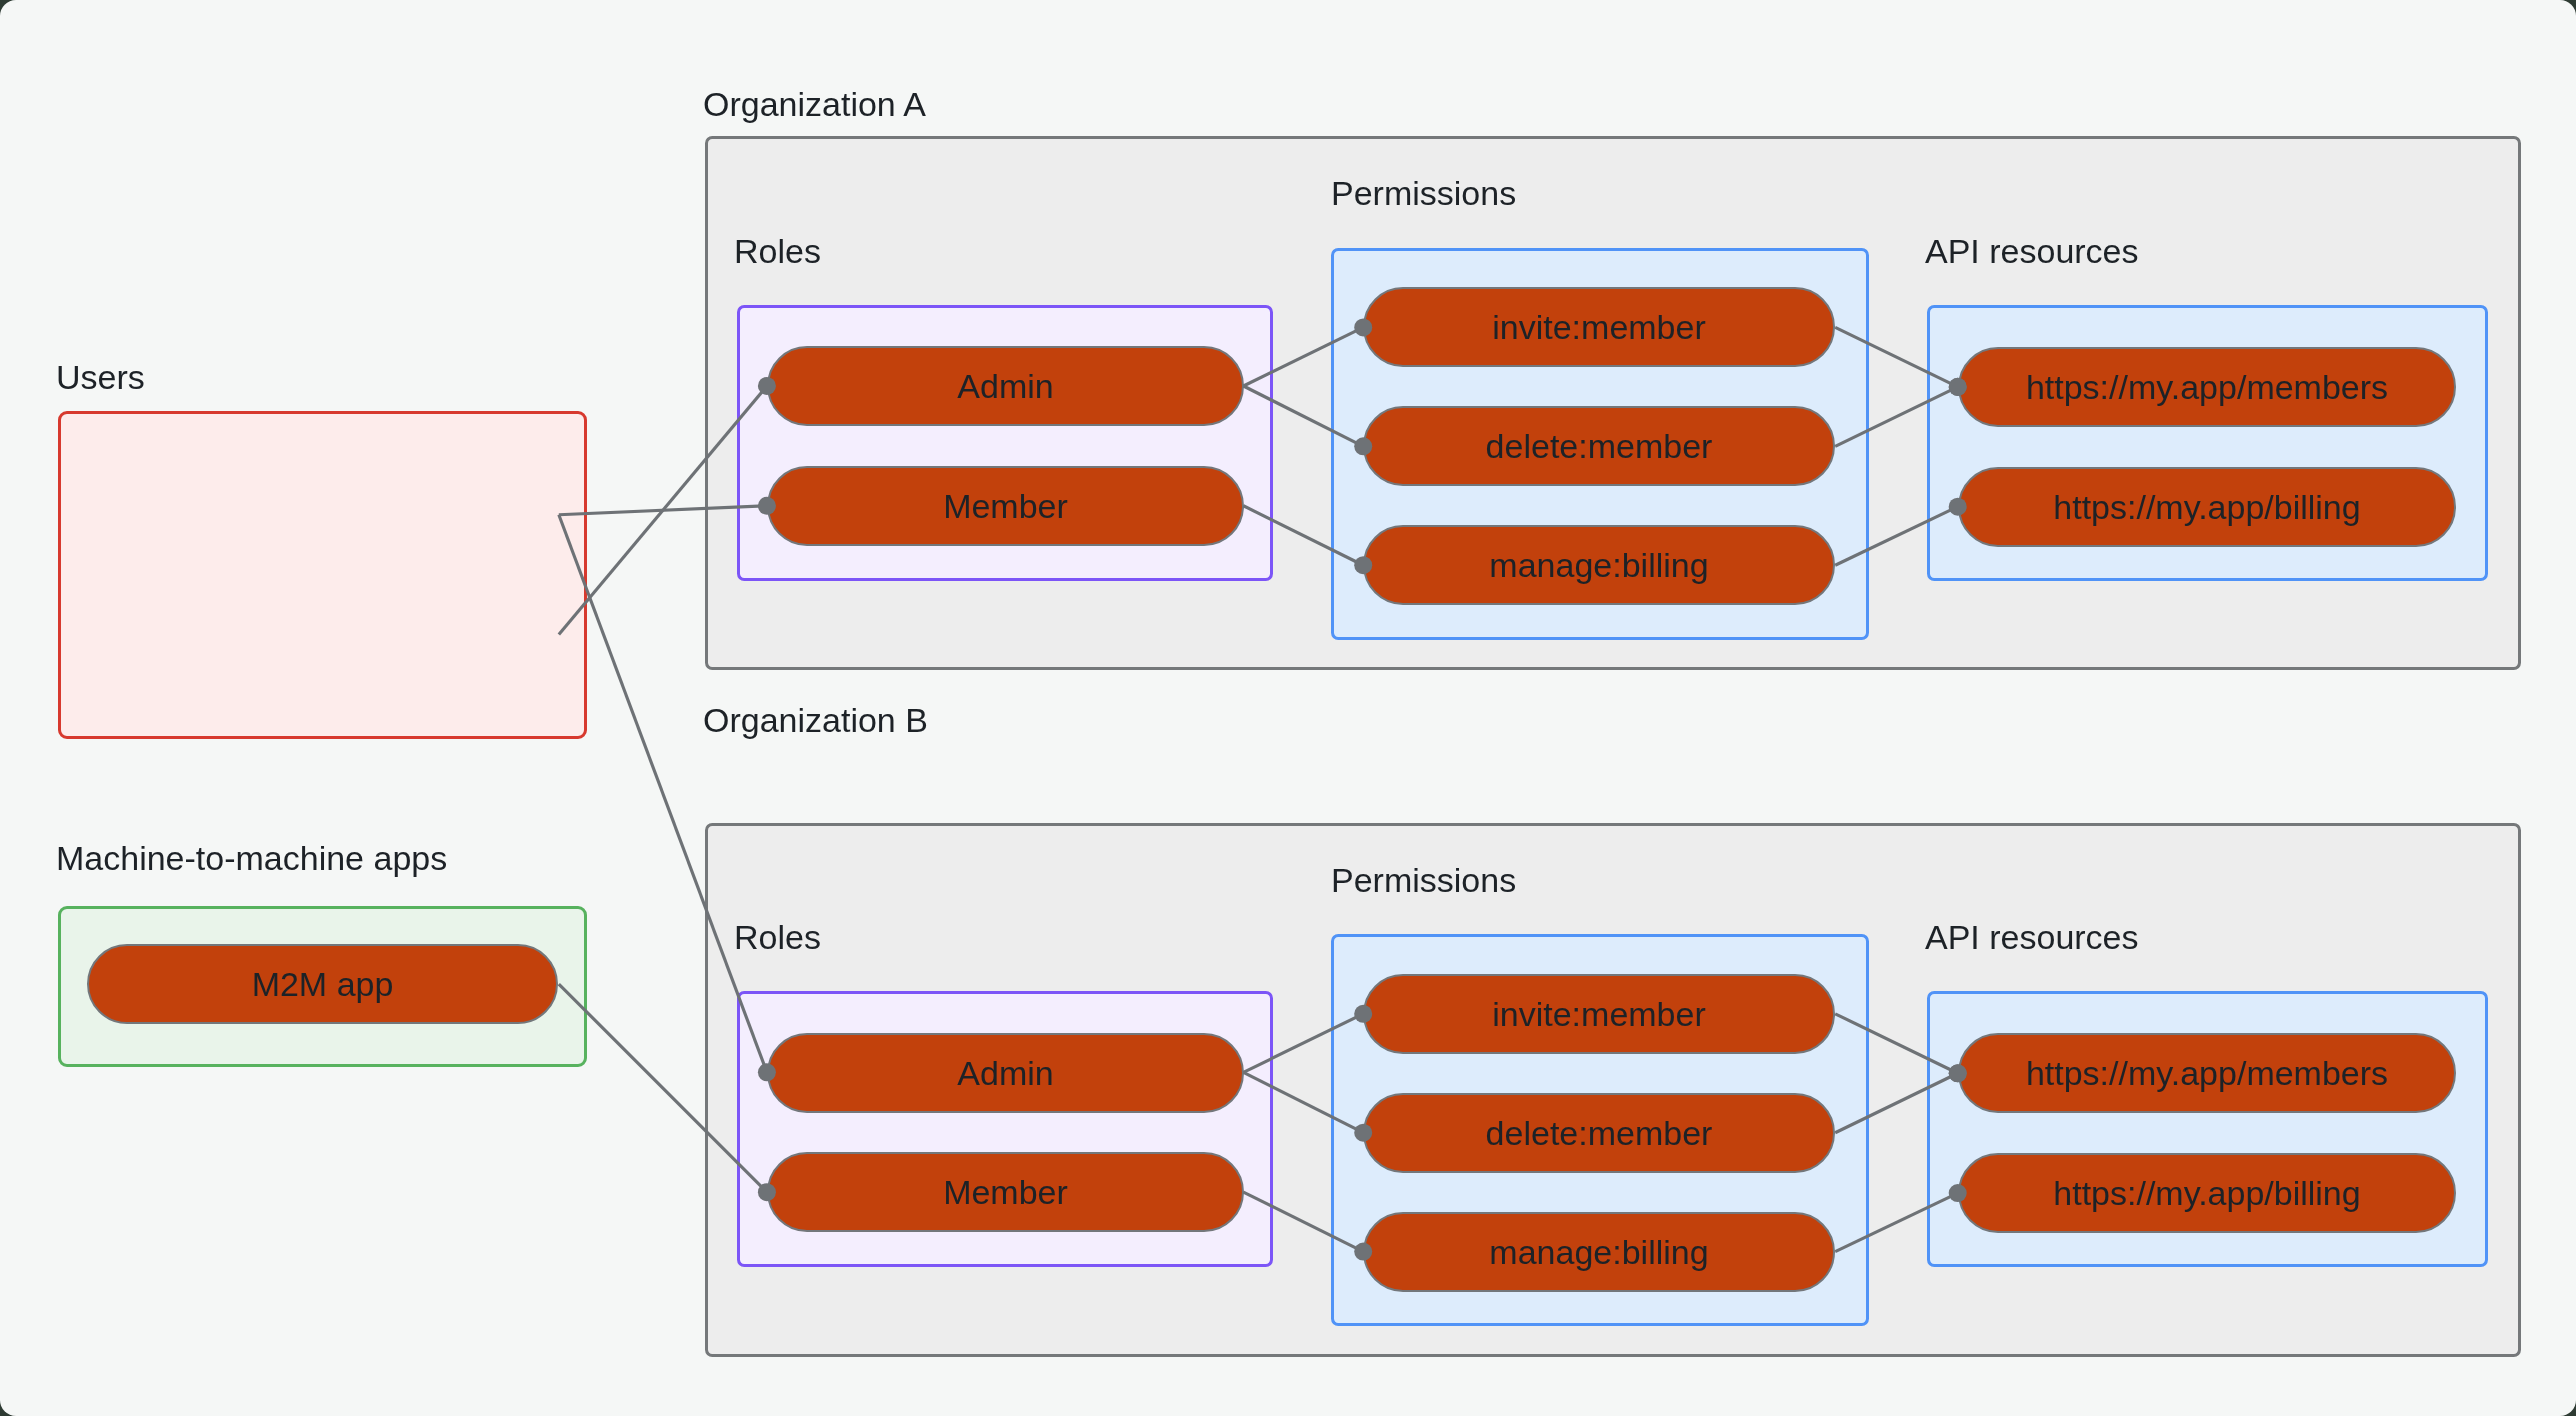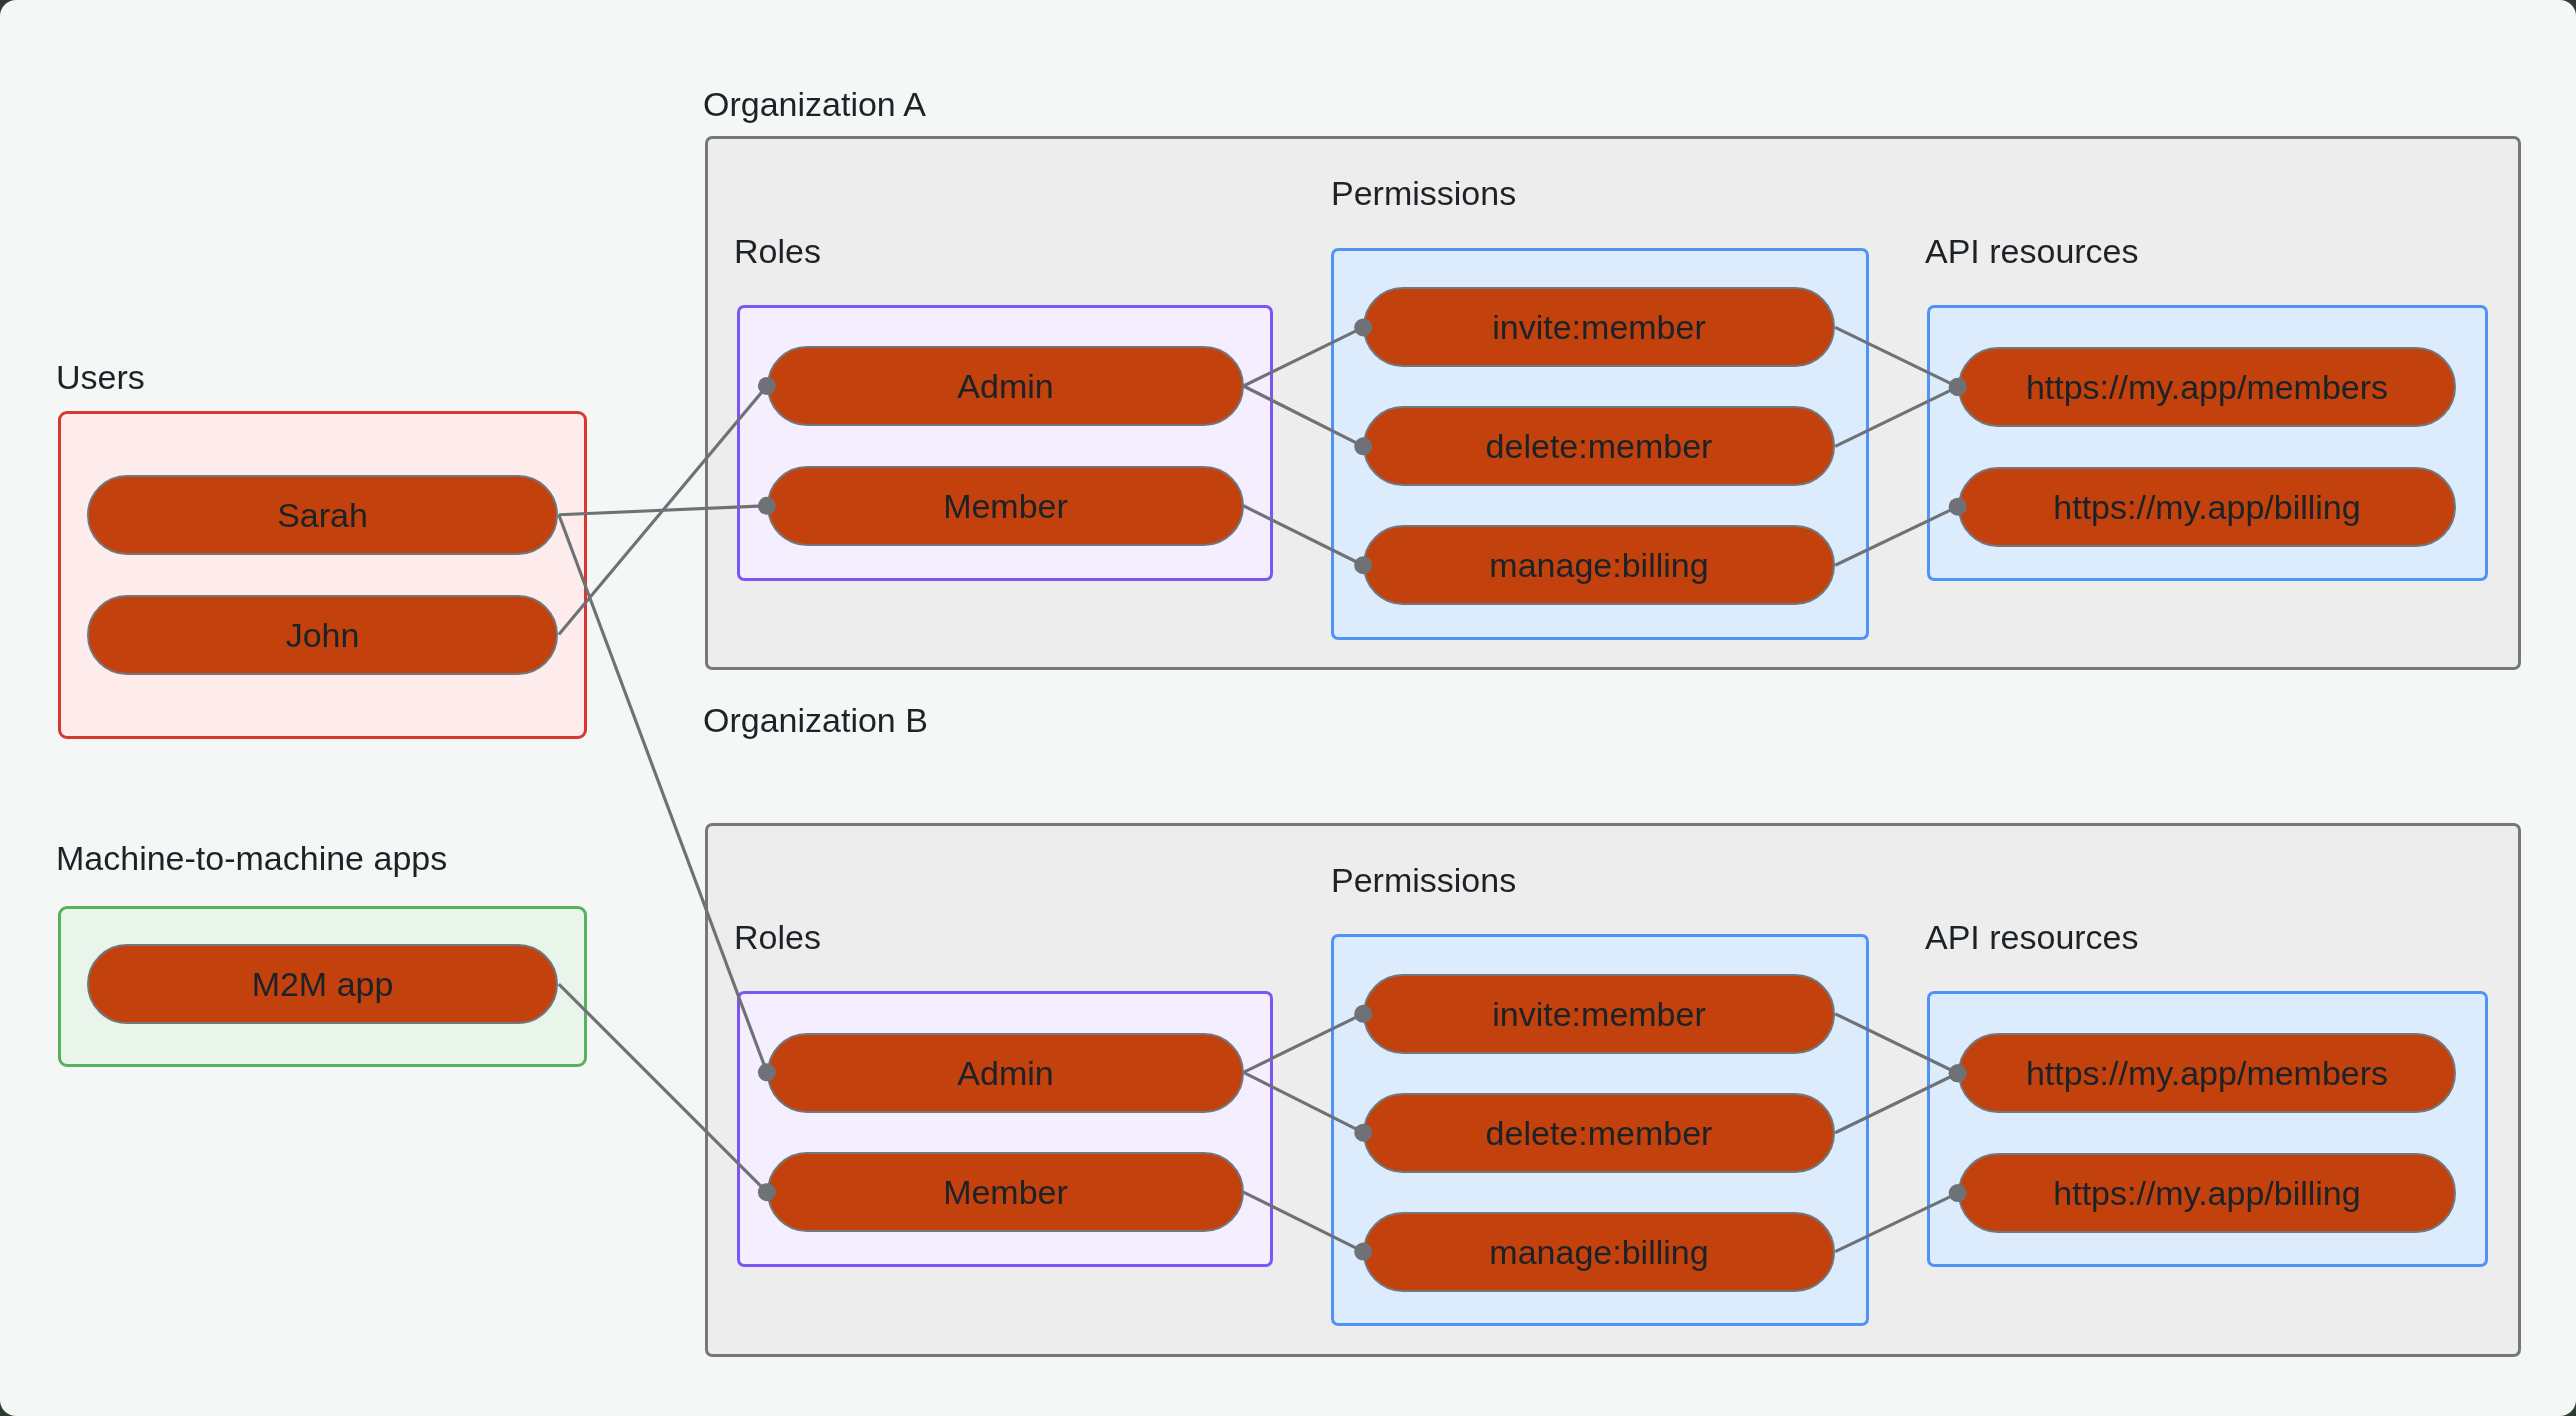--- a/index.html
+++ b/index.html
@@ -77,22 +77,20 @@
     pointer-events:none;
   }
 </style>
 </head>
 <body>
 
 <div class="canvas" style="--background: #f5f7f6; --text: #1d2227; --org-fill: #ededed; --org-border: #75787a; --users-fill: #fdeceb; --users-border: #d7392e; --m2m-fill: #e9f4ea; --m2m-border: #57b25e; --roles-fill: #f4eefe; --roles-border: #7c55f7; --blue-fill: #ddecfc; --blue-border: #5093f7; --pill-border: #73777b; --line: #6e7276;">
 
   <div class="diagram-label" style="left:56px;top:357px;">Users</div>
   <div class="group-box users-box" style="left:58px;top:411px;width:529px;height:328px;"></div>
-  <div class="pill" style="left:87px;top:475px;width:471px;">Sarah</div>
-  <div class="pill" style="left:87px;top:595px;width:471px;">John</div>
 
   <div class="diagram-label" style="left:56px;top:838px;">Machine-to-machine apps</div>
   <div class="group-box m2m-box" style="left:58px;top:906px;width:529px;height:161px;"></div>
   <div class="pill" style="left:87px;top:944px;width:471px;">M2M app</div>
 
   <div class="diagram-label" style="left:703px;top:58px;margin-top:26px;">Organization A</div>
   <div class="group-box org-box" style="left:705px;top:136px;width:1816px;height:534px;"></div>
 
   <div class="diagram-label" style="left:734px;top:231px;">Roles</div>
   <div class="group-box roles-box" style="left:737px;top:305px;width:536px;height:276px;"></div>

